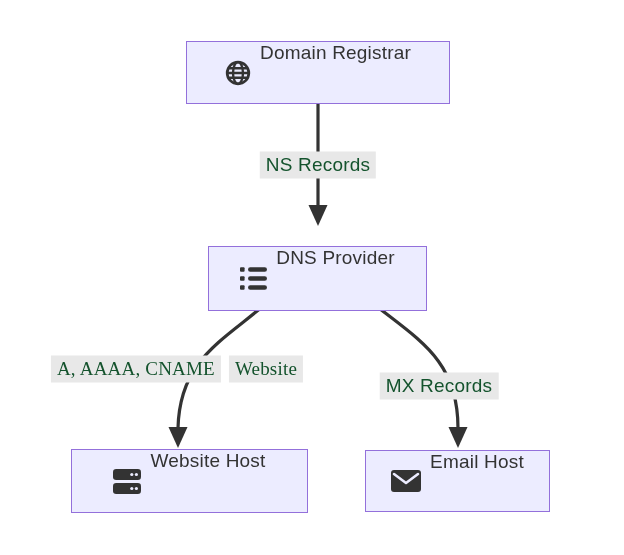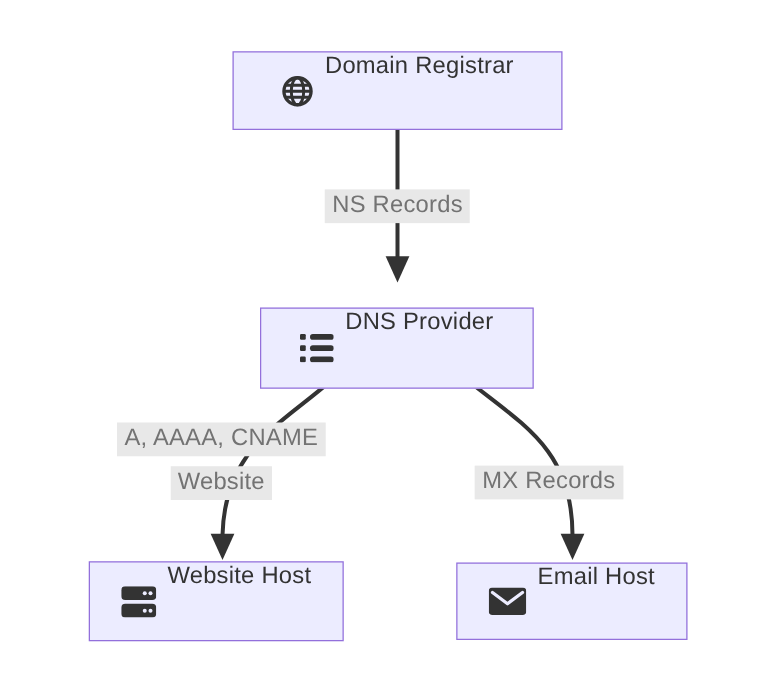--- a/index.html
+++ b/index.html
@@ -35,44 +35,45 @@
     letter-spacing: 0.2px;
     color: #333333;
     white-space: nowrap;
   }
   .node .icon {
     display: inline-flex;
     align-items: center;
   }
   #n-registrar { left: 186px; top: 41px;  width: 264px; height: 63px; }
   #n-dns       { left: 208px; top: 225px; width: 219px; height: 65px; margin-top: 21px; }
-  #n-website   { left: 71px;  top: 449px; width: 204px; height: 64px; }
+  #n-website   { left: 71px;  top: 449px; width: 237px; height: 64px; }
   #n-email     { left: 365px; top: 450px; width: 185px; height: 62px; }
 
   .edge-label {
     position: absolute;
     transform: translate(-50%, -50%);
     font-size: 19px;
     letter-spacing: 0.2px;
-    color: #737373;
+    color: #14532d;
     text-align: center;
     white-space: nowrap;
   }
   .edge-label span {
     display: inline-block;
     background: #e8e8e8;
     padding: 2px 6px 3px 6px;
   }
   #l-ns { left: 318px; top: 165px; }
   #l-a  {
     left: 177px; top: 369px;
     display: flex;
-    flex-direction: column;
+    flex-direction: row;
     align-items: center;
     gap: 8px;
+    font-family: Liberation Serif, serif;
   }
   #l-mx { left: 439px; top: 370px; margin-top: 16px; }
 </style>
 </head>
 <body>
 
 <div class="canvas">
 
   <svg class="edges" viewBox="0 0 624 555" xmlns="http://www.w3.org/2000/svg">
     <path d="M318,104 L318,206" stroke="#333333" stroke-width="3.2" fill="none"></path>

